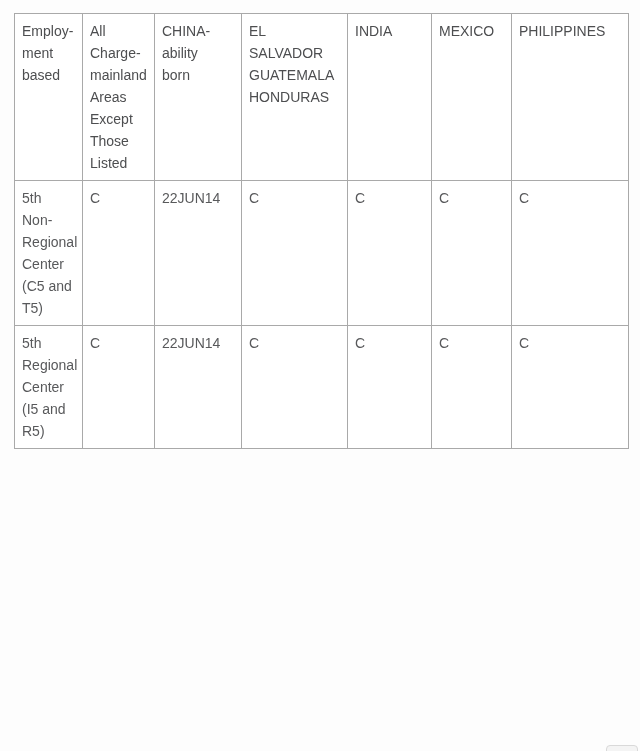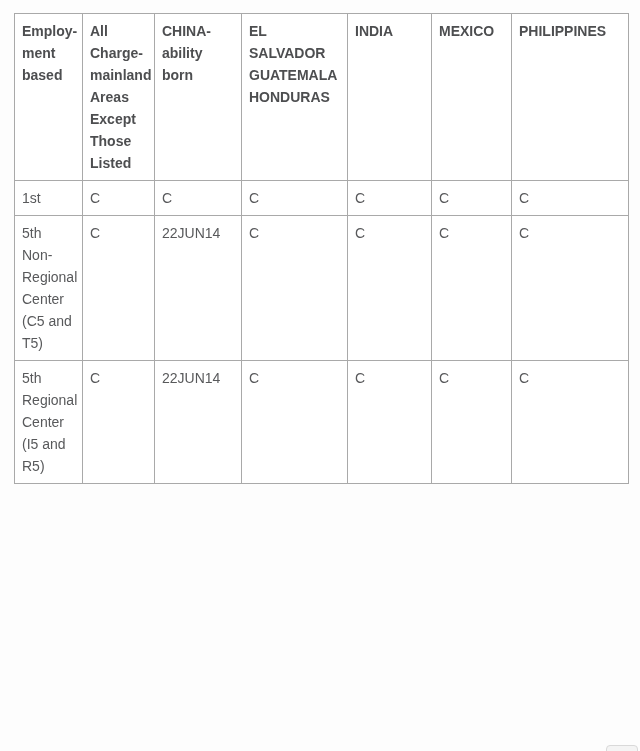--- a/index.html
+++ b/index.html
@@ -37,21 +37,21 @@
     vertical-align: top;
     text-align: left;
     padding: 6px 7px;
     font-size: 14px;
     line-height: 22px;
     color: var(--text-color);
     white-space: pre-line;
     font-weight: normal;
   }
   table.visa-table thead th {
-    font-weight: bold;
+    font-weight: normal;
     color: var(--header-text-color);
   }
   .partial-element {
     position: absolute;
     right: 2px;
     bottom: -6px;
     width: 32px;
     height: 12px;
     border: 1px solid #d9d9d9;
     border-radius: 4px;
@@ -92,29 +92,20 @@
 SALVADOR
 GUATEMALA
 HONDURAS</th>
         <th>INDIA</th>
         <th>MEXICO</th>
         <th>PHILIPPINES</th>
       </tr>
     </thead>
     <tbody>
       <tr>
-        <td>1st</td>
-        <td>C</td>
-        <td>C</td>
-        <td>C</td>
-        <td>C</td>
-        <td>C</td>
-        <td>C</td>
-      </tr>
-      <tr>
         <td>5th
 Non-
 Regional
 Center
 (C5 and
 T5)</td>
         <td>C</td>
         <td>22JUN14</td>
         <td>C</td>
         <td>C</td>

